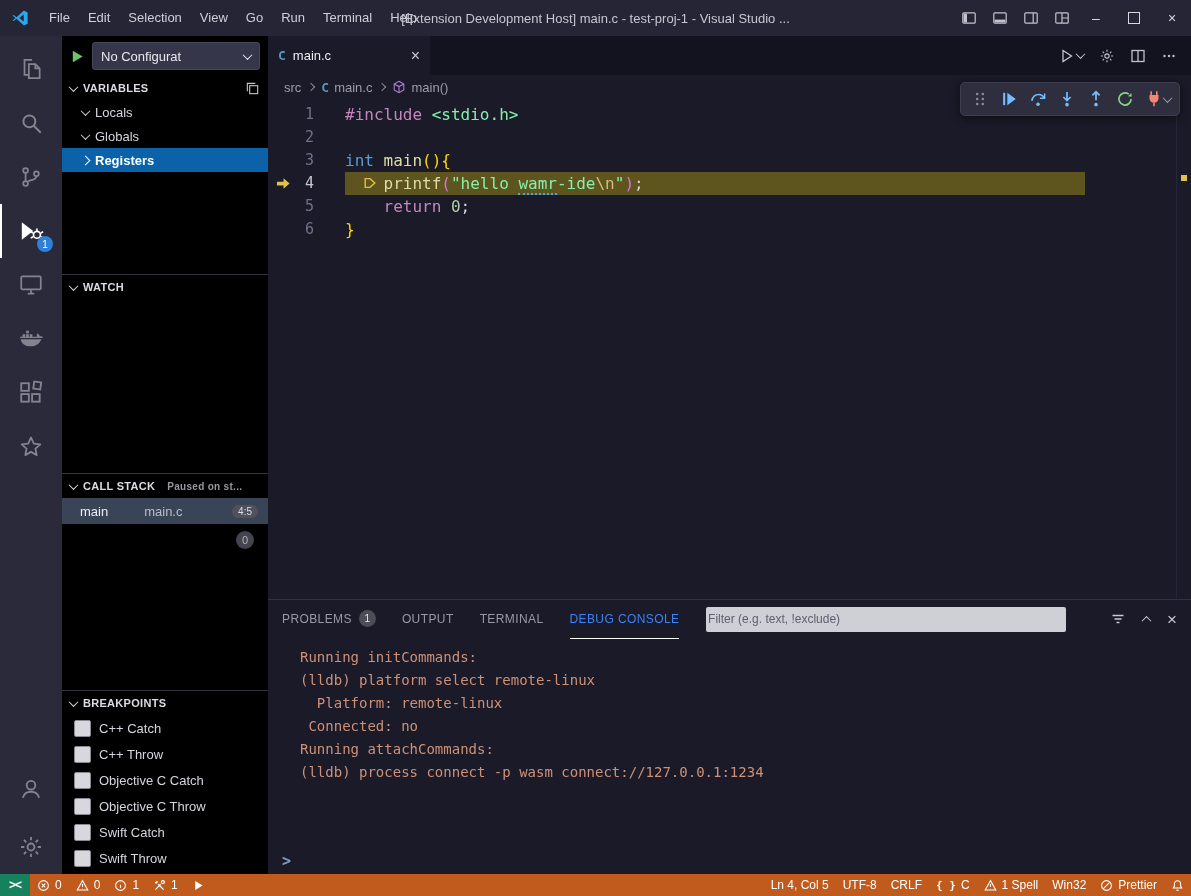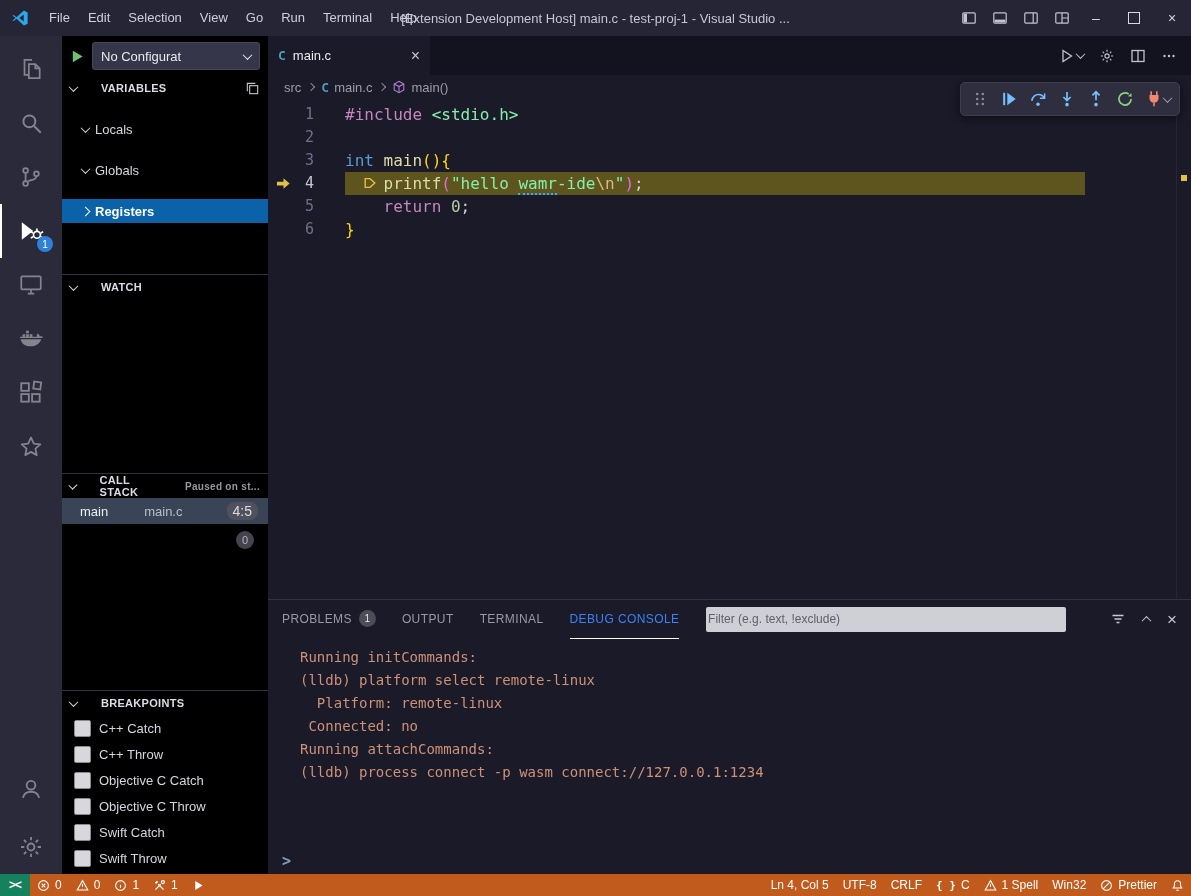--- a/index.html
+++ b/index.html
@@ -40,31 +40,31 @@
   .sidebar{width:206px;flex:none;background:#000000;position:relative;font-size:13px;color:#d6d6de;overflow:hidden;}
   .side-toolbar{height:40px;display:flex;align-items:center;gap:7px;padding:0 8px;}
   .start-icon svg{width:15px;height:15px;}
   .config-select{flex:1;height:26px;background:#36364a;border:1px solid #46465c;border-radius:3px;
                  display:flex;align-items:center;justify-content:space-between;padding:0 8px;color:#e8e8ee;cursor:pointer;}
   .chev{display:inline-block;width:6px;height:6px;border-right:1.4px solid currentColor;border-bottom:1.4px solid currentColor;}
   .chev.down{transform:rotate(45deg) translate(-1px,-1px);}
   .chev.right{transform:rotate(-45deg);}
   .chev.up{transform:rotate(-135deg) translate(-1px,-1px);}
   .section{position:absolute;left:0;right:0;}
-  .sec-header{height:24px;display:flex;align-items:center;gap:24px;padding:0 8px;font-size:11px;font-weight:bold;
-              letter-spacing:.3px;color:#dcdce4;border-top:1px solid #31313f;cursor:pointer;}
+  .sec-header{height:24px;display:flex;align-items:center;gap:6px;padding:0 8px;font-size:11px;font-weight:bold;
+              letter-spacing:.3px;color:#dcdce4;border-top:1px solid #31313f;cursor:pointer;text-align:center;}
   .section.first .sec-header{border-top:none;}
   .hdr-action{margin-left:auto;color:#c2c2cc;}
   .hdr-action svg{width:15px;height:15px;}
   .hdr-status{font-size:10px;font-weight:bold;color:#97979f;margin-left:6px;white-space:nowrap;}
-  .tree-row{height:24px;display:flex;align-items:center;gap:6px;padding-left:20px;cursor:pointer;margin-top:17px;}
+  .tree-row{height:24px;display:flex;align-items:center;gap:6px;padding-left:20px;cursor:pointer;}
   .tree-row.selected{background:#0b62a8;color:#fff;font-weight:bold;}
   .stack-row{height:26px;display:flex;align-items:center;gap:8px;padding:0 10px 0 18px;background:#394556;color:#ececf2;cursor:pointer;}
   .stack-file{color:#b9bfca;margin-left:28px;}
-  .stack-pos{margin-left:auto;background:#51515e;border-radius:8px;padding:1px 6px;font-size:14px;color:#dcdce2;}
+  .stack-pos{margin-left:auto;background:#51515e;border-radius:8px;padding:1px 6px;font-size:10px;color:#dcdce2;}
   .stack-badge{width:18px;height:18px;border-radius:50%;background:#44444e;color:#b4b4bc;font-size:11px;
                display:flex;align-items:center;justify-content:center;margin:7px 14px 0 auto;}
   .bp-row{height:26px;display:flex;align-items:center;gap:8px;padding-left:12px;cursor:pointer;}
   .bp-check{width:15px;height:15px;background:#d7d7dc;border:1px solid #8a8a94;border-radius:2px;flex:none;}
 
   
   .editor-region{flex:1;display:flex;flex-direction:column;min-width:0;background:#1a1a28;position:relative;}
   .tabbar{height:39px;flex:none;background:#131320;display:flex;align-items:stretch;}
   .tab{width:142px;background:#1a1a28;display:flex;align-items:center;gap:7px;padding:0 10px;color:#ececf2;font-size:13px;cursor:pointer;}
   .ci{color:#519aba;font-weight:bold;font-family:"DejaVu Sans Mono",monospace;font-size:13px;}

